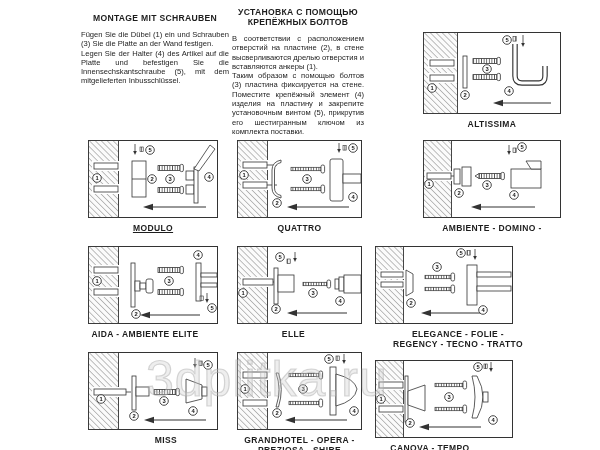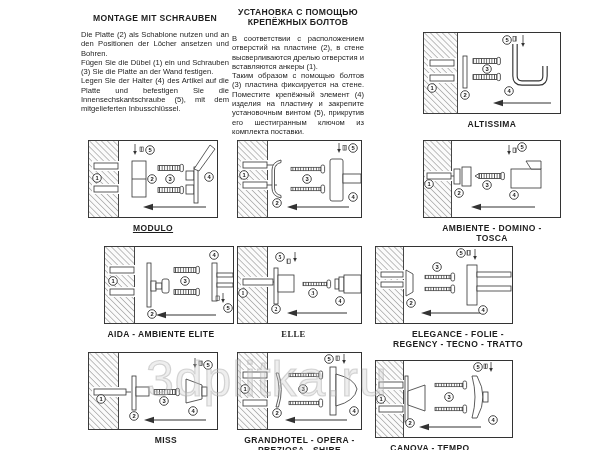--- a/index.html
+++ b/index.html
@@ -32,21 +32,20 @@
     </pattern>
     <pattern id="ribs" width="2.6" height="10" patternUnits="userSpaceOnUse">
       <rect width="2.6" height="10" fill="#fff"></rect>
       <line x1="1.3" y1="0" x2="1.3" y2="10" stroke="#555" stroke-width="0.9"></line>
     </pattern>
   </defs>
 </svg>
 
 <div class="text-col" id="german-col">
   <h3>MONTAGE MIT SCHRAUBEN</h3>
-  <p>Die Platte (2) als Schablone nutzen und an den Positionen der Löcher ansetzen und Bohren.</p>
   <p>Fügen Sie die Dübel (1) ein und Schrauben (3) Sie die Platte an der Wand festigen.</p>
   <p>Legen Sie der Halter (4) des Artikel auf die Platte und befestigen Sie die Innensechskantschraube (5), mit dem mitgelieferten Inbusschlüssel.</p>
 </div>
 
 <div class="text-col" id="russian-col">
   <h3>УСТАНОВКА С ПОМОЩЬЮ КРЕПЁЖНЫХ БОЛТОВ</h3>
   <p>В соответствии с расположением отверстий на пластине (2), в стене высверливаются дрелью отверстия и вставляются анкеры (1).</p>
   <p>Таким образом с помощью болтов (3) пластина фиксируется на стене. Поместите крепёжный элемент (4) изделия на пластину и закрепите установочным винтом (5), прикрутив его шестигранным ключом из комплекта поставки.</p>
 </div>
 
@@ -213,20 +212,23 @@
       </g>
     <g class="mk">
         <circle cx="116" cy="57" r="4.3"></circle>
         <text x="116" y="59.1">4</text>
       </g>
     <g class="mk">
         <circle cx="116" cy="8" r="4.3"></circle>
         <text x="116" y="10.1">5</text>
       </g>
   </svg>
+  <figcaption class="cap">
+      <div>QUATTRO</div>
+    </figcaption>
 </figure>
 
 <figure class="diag" style="left:375px;top:140px;width:138px;padding-left:48px;">
   <svg width="138" height="78" viewBox="0 0 138 78">
     <rect x="0.5" y="0.5" width="137" height="77" fill="#fff" stroke="#333" stroke-width="1"></rect>
     <rect x="0.5" y="0.5" width="28" height="77" fill="url(#hatch)" stroke="#333" stroke-width="0.9"></rect>
     <g>
       <rect x="2" y="31" width="30" height="10" fill="#fff"></rect>
         <rect x="4" y="33" width="24" height="6" class="pt" fill="url(#ribs)"></rect>
         <line x1="28" y1="36" x2="36" y2="36" class="ln"></line>
@@ -269,25 +271,24 @@
         <circle cx="91" cy="55" r="4.3"></circle>
         <text x="91" y="57.1">4</text>
       </g>
     <g class="mk">
         <circle cx="99" cy="7" r="4.3"></circle>
         <text x="99" y="9.1">5</text>
       </g>
   </svg>
   <figcaption class="cap">
     <div>AMBIENTE - DOMINO -</div>
-      <div>TOSCA</div>
   </figcaption>
 </figure>
 
-<figure class="diag" style="left:104px;top:246px;width:114px;">
+<figure class="diag" style="left:88px;top:246px;width:114px;">
   <svg width="130" height="78" viewBox="0 0 130 78">
     <rect x="0.5" y="0.5" width="129" height="77" fill="#fff" stroke="#333" stroke-width="1"></rect>
     <rect x="0.5" y="0.5" width="30" height="77" fill="url(#hatch)" stroke="#333" stroke-width="0.9"></rect>
     <g>
       <rect x="4" y="19" width="28" height="10" fill="#fff"></rect>
         <rect x="6" y="21" width="24" height="6" class="pt" fill="url(#ribs)"></rect>
       <rect x="4" y="41" width="28" height="10" fill="#fff"></rect>
         <rect x="6" y="43" width="24" height="6" class="pt" fill="url(#ribs)"></rect>
     </g>
     <g>
@@ -335,21 +336,21 @@
     <g class="mk">
         <circle cx="124" cy="62" r="4.3"></circle>
         <text x="124" y="64.1">5</text>
       </g>
   </svg>
   <figcaption class="cap">
       <div>AIDA - AMBIENTE ELITE</div>
     </figcaption>
 </figure>
 
-<figure class="diag" style="left:237px;top:246px;width:113px;font-family:Liberation Serif, serif;">
+<figure class="diag" style="left:237px;top:246px;width:113px;">
   <svg width="125" height="78" viewBox="0 0 125 78">
     <rect x="0.5" y="0.5" width="124" height="77" fill="#fff" stroke="#333" stroke-width="1"></rect>
     <rect x="0.5" y="0.5" width="30" height="77" fill="url(#hatch)" stroke="#333" stroke-width="0.9"></rect>
     <g>
       <rect x="4" y="31" width="34" height="10" fill="#fff"></rect>
         <rect x="6" y="33" width="30" height="6" class="pt" fill="url(#ribs)"></rect>
         <line x1="36" y1="36" x2="41" y2="36" class="ln"></line>
     </g>
     <g>
       <rect x="37" y="22" width="4" height="36" class="pt"></rect>

